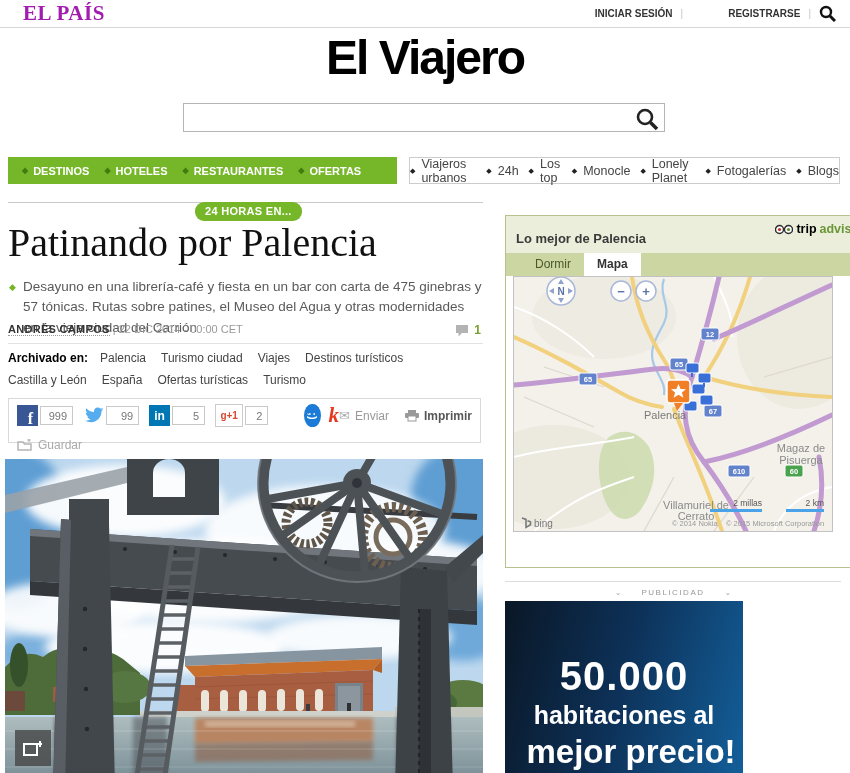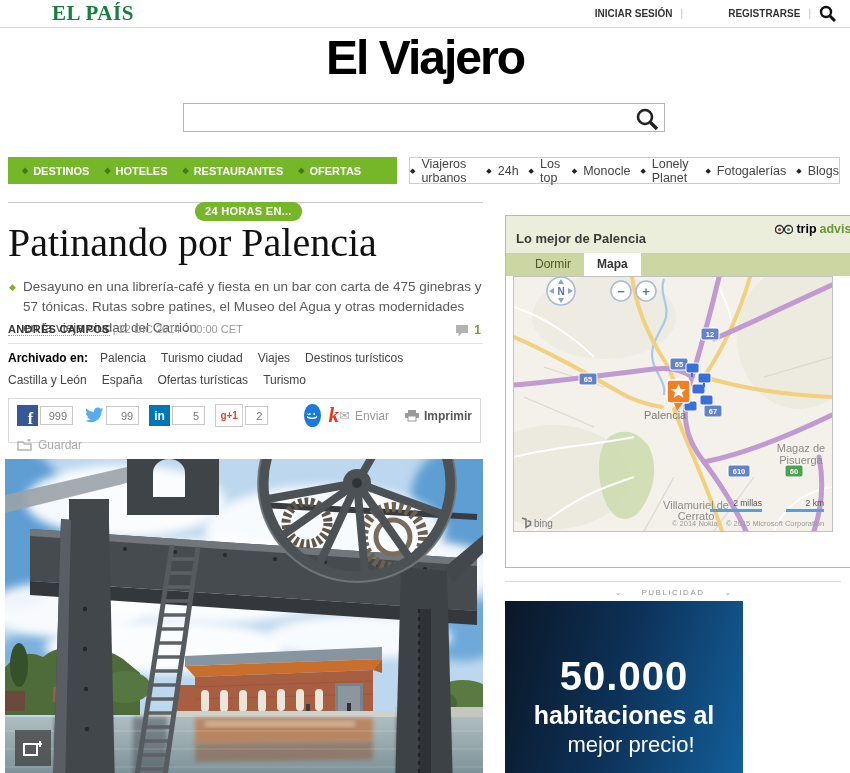--- a/index.html
+++ b/index.html
@@ -2,21 +2,21 @@
 <html><head>
 <meta charset="utf-8">
 <style>
   html,body{margin:0;padding:0;background:#fff;}
   #page{position:relative;width:850px;height:773px;overflow:hidden;background:#fff;
         font-family:"Liberation Sans",sans-serif;color:#333;}
 
   
   .topbar{position:absolute;left:0;top:0;width:850px;height:27px;border-bottom:1px solid #d8d8d8;background:#fff;}
   .logo{position:absolute;left:23px;top:1px;font-family:"Liberation Serif",serif;font-weight:bold;
-        font-size:21px;letter-spacing:.5px;color:#15803d;cursor:pointer;margin-left:29px;}
+        font-size:21px;letter-spacing:.5px;color:#a21caf;cursor:pointer;}
   .topbar-right{position:absolute;right:14px;top:0;height:27px;display:flex;align-items:center;gap:8px;
         font-size:10px;font-weight:bold;color:#333;}
   .topbar-link{cursor:pointer;padding-left:37px;}
   .topbar-sep{color:#c5c5c5;font-weight:normal;}
   .search-glyph{cursor:pointer;display:flex;align-items:center;}
 
   
   .masthead{position:absolute;left:0;top:30px;width:850px;text-align:center;font-size:48px;font-weight:bold;
         letter-spacing:-2px;color:#000;}
 
@@ -97,21 +97,21 @@
 
   
   .ad-rule{position:absolute;left:505px;top:581px;width:336px;border-top:1px solid #ddd;}
   .ad-label{position:absolute;left:505px;top:588px;width:336px;display:flex;justify-content:center;gap:20px;align-items:center;
         font-size:8px;letter-spacing:1.5px;color:#999;}
   .ad-decor{color:#aaa;letter-spacing:0;}
   .ad{position:absolute;left:505px;top:601px;width:238px;height:172px;text-align:center;color:#fff;cursor:pointer;
         background:linear-gradient(105deg,#0a1726 0%,#0d3158 48%,#135f9a 100%);}
   .ad-line1{margin-top:53px;font-size:40px;font-weight:bold;letter-spacing:1px;}
   .ad-line2{font-size:25px;font-weight:bold;line-height:1.3;}
-  .ad-line3{font-size:22px;font-weight:normal;line-height:1.2;margin-left:14px;}
+  .ad-line3{font-size:33px;font-weight:bold;line-height:1.2;margin-left:14px;}
 </style>
 </head>
 <body>
 
 <div id="page">
 
   <div class="topbar">
     <div class="logo">EL PAÍS</div>
     <div class="topbar-right">
       <span class="topbar-link">INICIAR SESIÓN</span>

